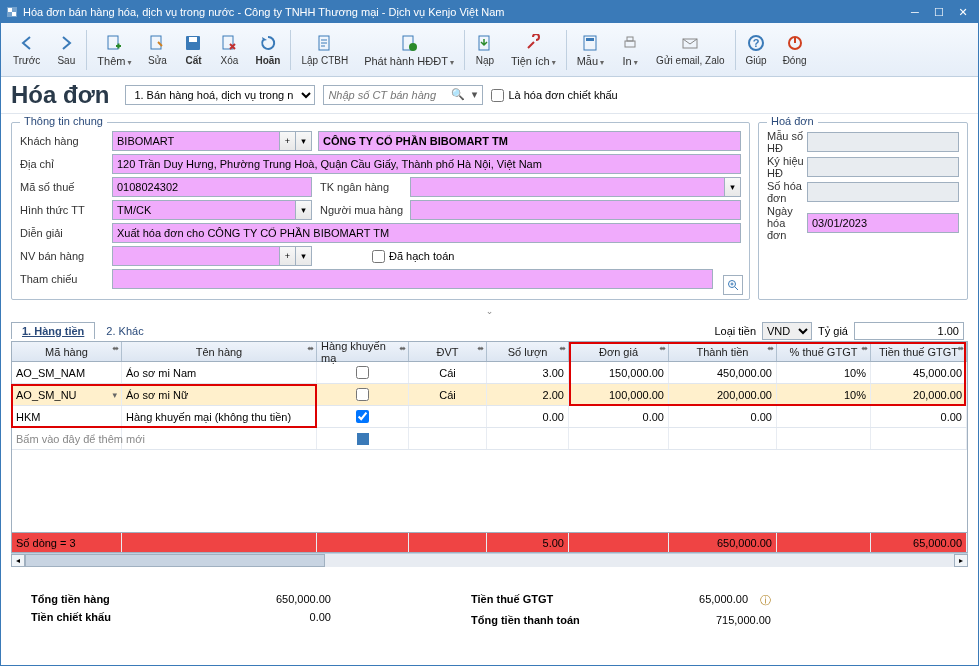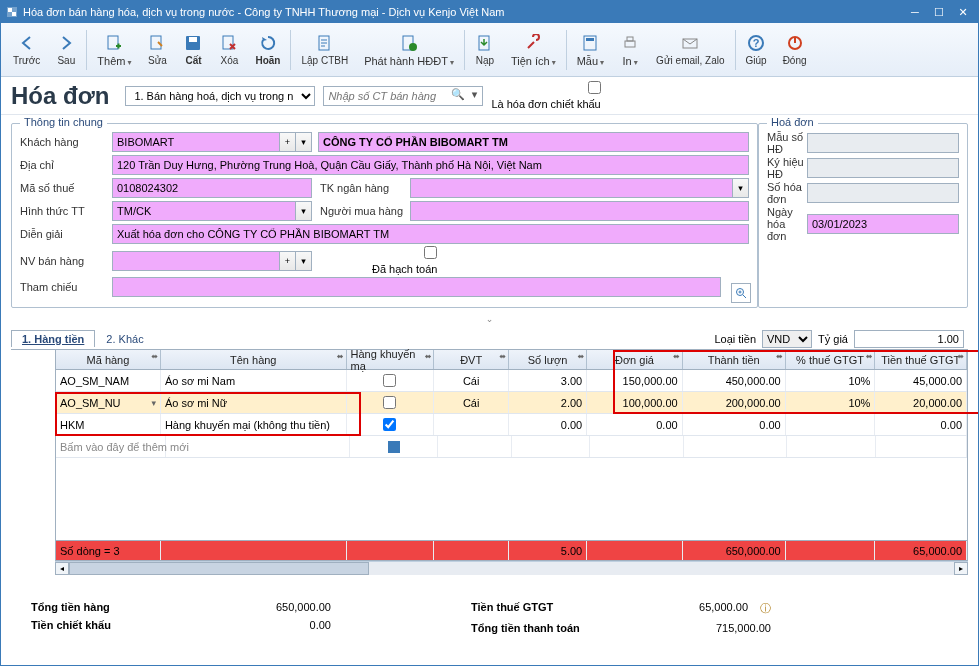--- a/index.html
+++ b/index.html
@@ -22,25 +22,25 @@
 
 
 .header-row { display: flex; align-items: center; padding: 4px 10px; gap: 8px; background: #fff; border-bottom: 1px solid #e0e6ee; }
 .page-title { font-size: 24px; font-weight: bold; color: #2a3a4a; margin-right: 8px; }
 .inline-select { border: 1px solid #a0b0c0; background: #fff; height: 20px; padding: 0 4px; }
 .inline-select.w1 { width: 190px; }
 .search-box { position: relative; width: 160px; }
 .search-input { width: 100%; height: 20px; border: 1px solid #a0b0c0; padding: 0 36px 0 4px; font-style: italic; color: #888; }
 .search-icons { position: absolute; right: 2px; top: 1px; display: flex; gap: 2px; }
 .search-ic { width: 14px; height: 16px; display: flex; align-items: center; justify-content: center; color: #555; }
-.chk-row { display: flex; align-items: flex-end; gap: 4px; flex-direction: column; }
+.chk-row { display: flex; align-items: flex-start; gap: 4px; }
 .hdr-right { margin-left: auto; display: flex; align-items: center; gap: 6px; }
 
 
-.groups { display: flex; gap: 0; padding: 4px 10px; }
+.groups { display: flex; gap: 8px; padding: 4px 10px; }
 .fieldset { border: 1px solid #b0c0d0; border-radius: 2px; padding: 6px 8px 8px; position: relative; margin-top: 4px; }
 .fieldset-legend { position: absolute; top: -8px; left: 8px; background: #fff; padding: 0 4px; color: #2a4a7a; font-size: 11px; }
 .fs-left { flex: 1; }
 .fs-right { width: 210px; }
 .form-row { display: flex; align-items: center; margin: 1px 0; min-height: 22px; }
 .form-label { width: 92px; color: #333; }
 .form-input { flex: 1; height: 20px; border: 1px solid #a0b0c0; padding: 0 4px; background: #f0abfc; }
 .form-input.ro { background: #e8ecf0; }
 .form-combo { display: flex; flex: 1; }
 .form-combo .form-input { flex: 1; }
@@ -63,21 +63,21 @@
 .gh { border-right: 1px solid #b0c0d0; padding: 2px 4px; font-size: 11px; color: #222; display: flex; align-items: center; justify-content: center; position: relative; }
 .gh .pin { position: absolute; right: 2px; top: 2px; font-size: 8px; color: #666; }
 .grid-body { background: #fff; height: 170px; }
 .gr { display: flex; height: 22px; border-bottom: 1px solid #e0e6ee; align-items: center; }
 .gr.sel { background: #fff0cc; }
 .gc { border-right: 1px solid #e8ecf2; padding: 2px 4px; height: 100%; display: flex; align-items: center; overflow: hidden; }
 .gc.r { justify-content: flex-end; }
 .gc.c { justify-content: center; }
 .placeholder-row { color: #888; }
 .highlight-top { position: absolute; border: 2px solid #d00; pointer-events: none; }
-.grid-wrap { position: relative; margin-left: 44px; }
+.grid-wrap { position: relative; }
 .grid-foot { display: flex; border-top: 1px solid #a0b0c0; background: #ef4444; height: 20px; }
 
 
 .c1{width:110px} .c2{width:195px} .c3{width:92px} .c4{width:78px} .c5{width:82px}
 .c6{width:100px} .c7{width:108px} .c8{width:94px} .c9{width:96px}
 
 .hscroll { height: 14px; background: #e8ecf2; border-top: 1px solid #c0d0e0; display:flex; }
 .hscroll .thumb { margin-left: 0; width: 300px; background: #c8d4e2; border:1px solid #a0b0c0; }
 .hscroll .arrow { width:14px; display:flex;align-items:center;justify-content:center;border:1px solid #a0b0c0;background:#f0f4f8;font-size:8px;}
 

